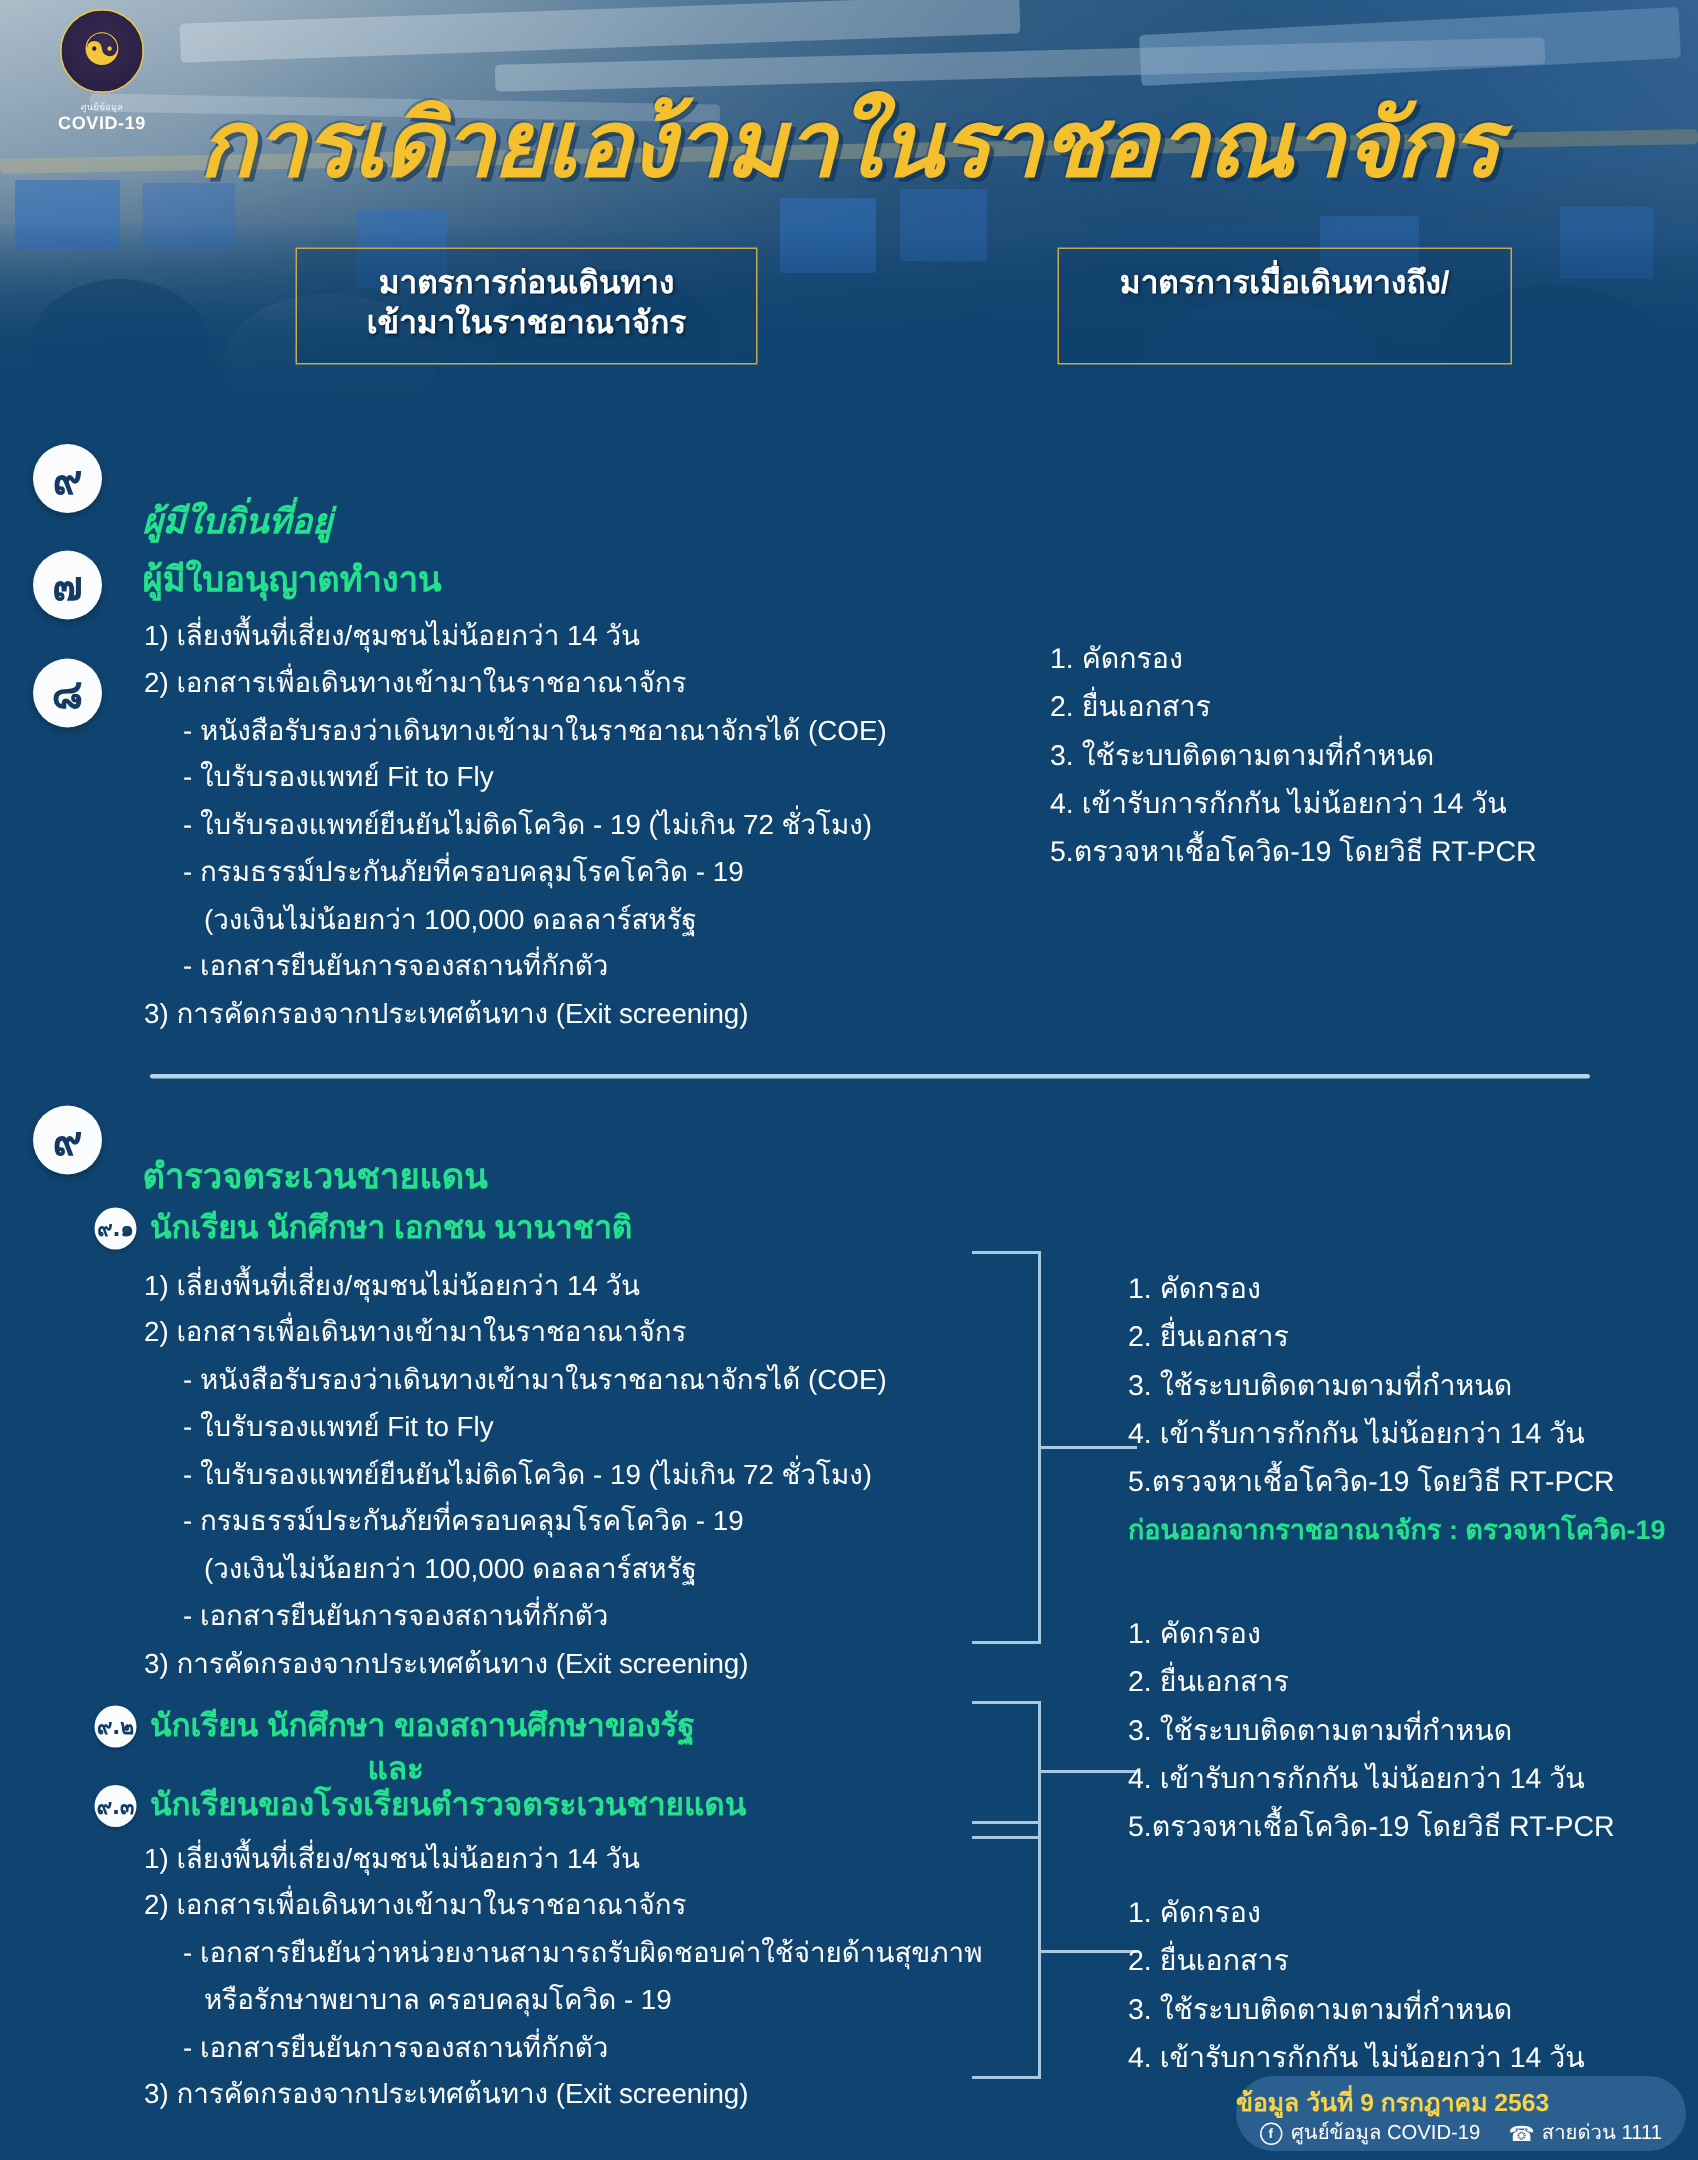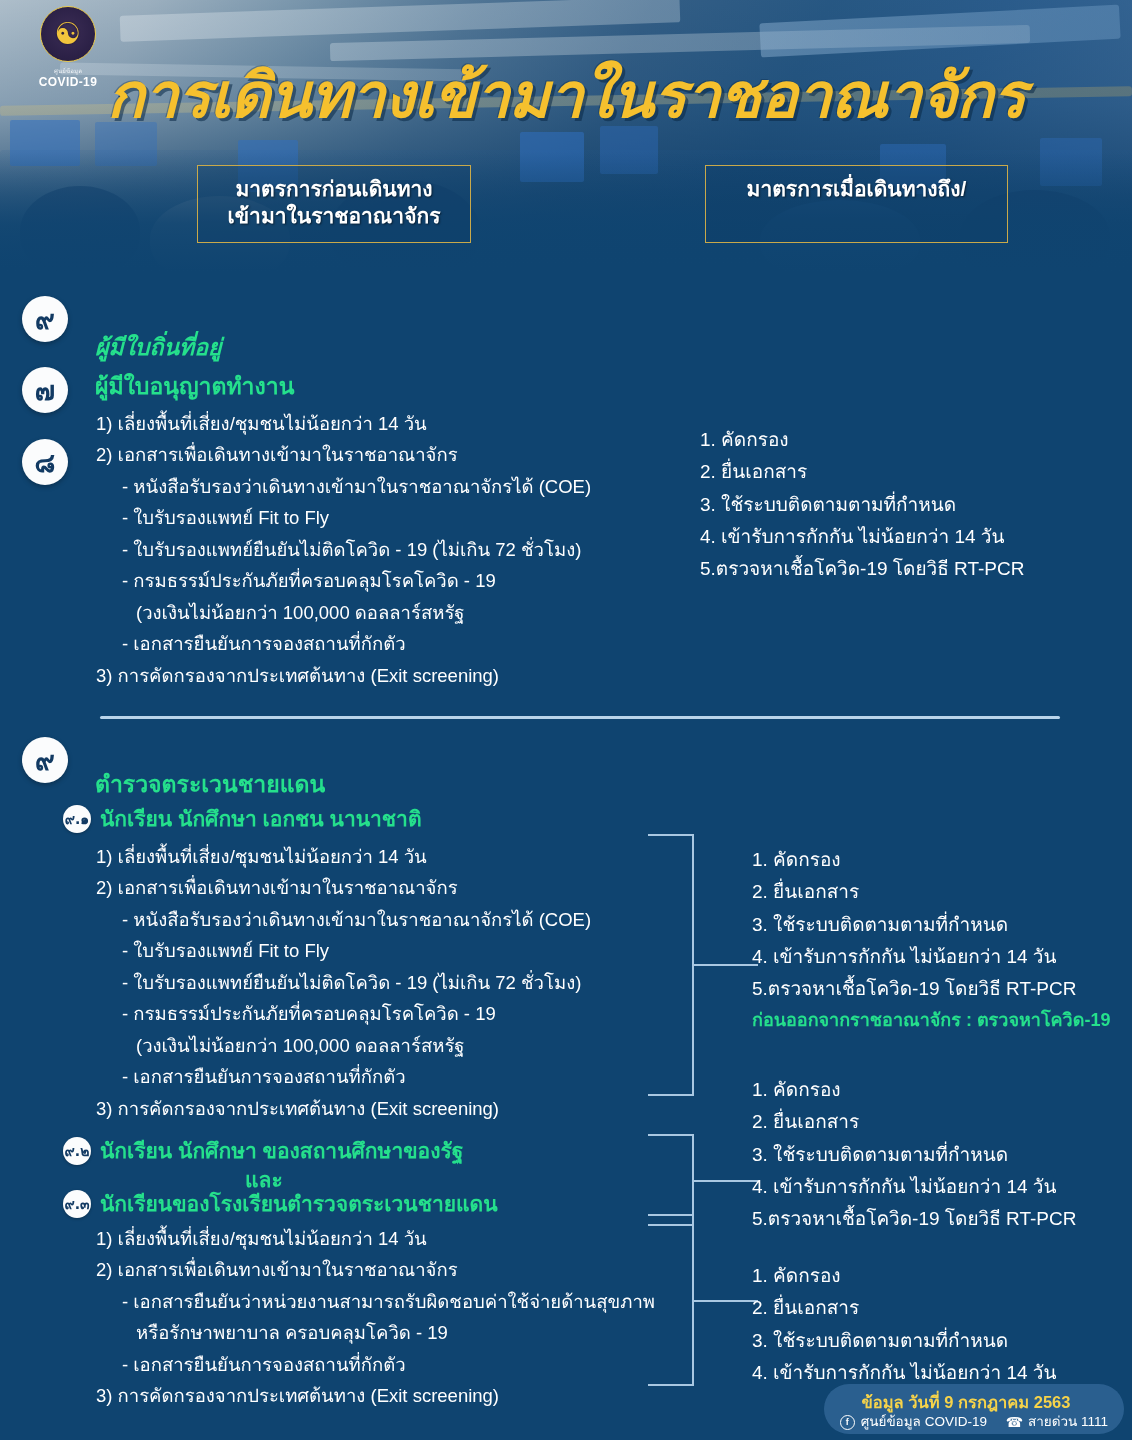--- a/index.html
+++ b/index.html
@@ -109,21 +109,21 @@
     background: rgba(16,62,104,.34);
     color: #ffffff;
     text-align: center;
     font-size: 21px;
     font-weight: bold;
     line-height: 1.28;
     padding: 10px 8px 12px;
     z-index: 5;
     text-shadow: 1px 1px 2px rgba(0,0,0,.55);
   }
-  .hdr-left  { top: 165px; left: 197px; width: 274px; height: 78px; }
+  .hdr-left  { top: 165px; left: 197px; width: 308px; height: 78px; }
   .hdr-right { top: 165px; left: 705px; width: 303px; height: 78px; }
 
   
   .body-area {
     position: absolute; top: 272px; left: 0; width: 1132px; height: 1168px;
     background: #0f4470;
   }
 
   
   .badge {
@@ -203,21 +203,21 @@
   .brk .h { height: 2px; }
 
   
   .footer-badge {
     position: absolute;
     right: 8px; bottom: 6px;
     width: 300px; height: 50px;
     background: rgba(66,118,170,.55);
     border-radius: 25px;
     padding: 4px 16px 4px 0;
-    text-align: center;
+    text-align: left;
   }
   .fb-line1 {
     color: #f6d34a; font-weight: bold; font-size: 16.5px; line-height: 1.35;
     padding-top: 3px;
   }
   .fb-line2 {
     color: #ffffff; font-size: 13.5px; line-height: 1.3;
     display: flex; align-items: center; justify-content: flex-end; gap: 6px;
   }
   .fb-ic {
@@ -256,21 +256,21 @@
     <div class="hero-fade"></div>
 
     <div class="logo-wrap">
       <div class="logo-seal">
         <span class="garuda">☯</span>
       </div>
       <div class="logo-cap1">ศูนย์ข้อมูล</div>
       <div class="logo-cap2">COVID-19</div>
     </div>
 
-    <div class="title">การเดินทางเข้ามาในราชอาณาจักร</div>
+    <div class="title">การเดิายเอง้ามาในราชอาณาจักร</div>
 
     <div class="hdr-box hdr-left">
       <div>มาตรการก่อนเดินทาง</div>
       <div>เข้ามาในราชอาณาจักร</div>
     </div>
 
     <div class="hdr-box hdr-right">
       <div>มาตรการเมื่อเดินทางถึง/</div>
     </div>
   </div>

